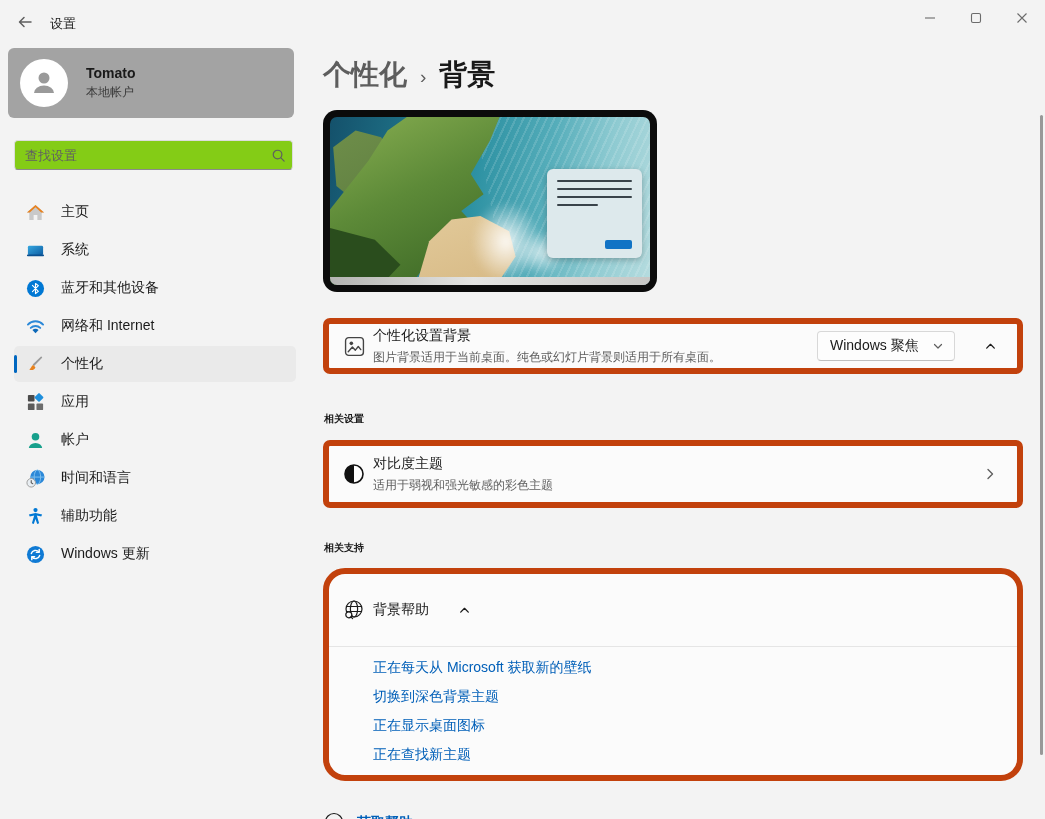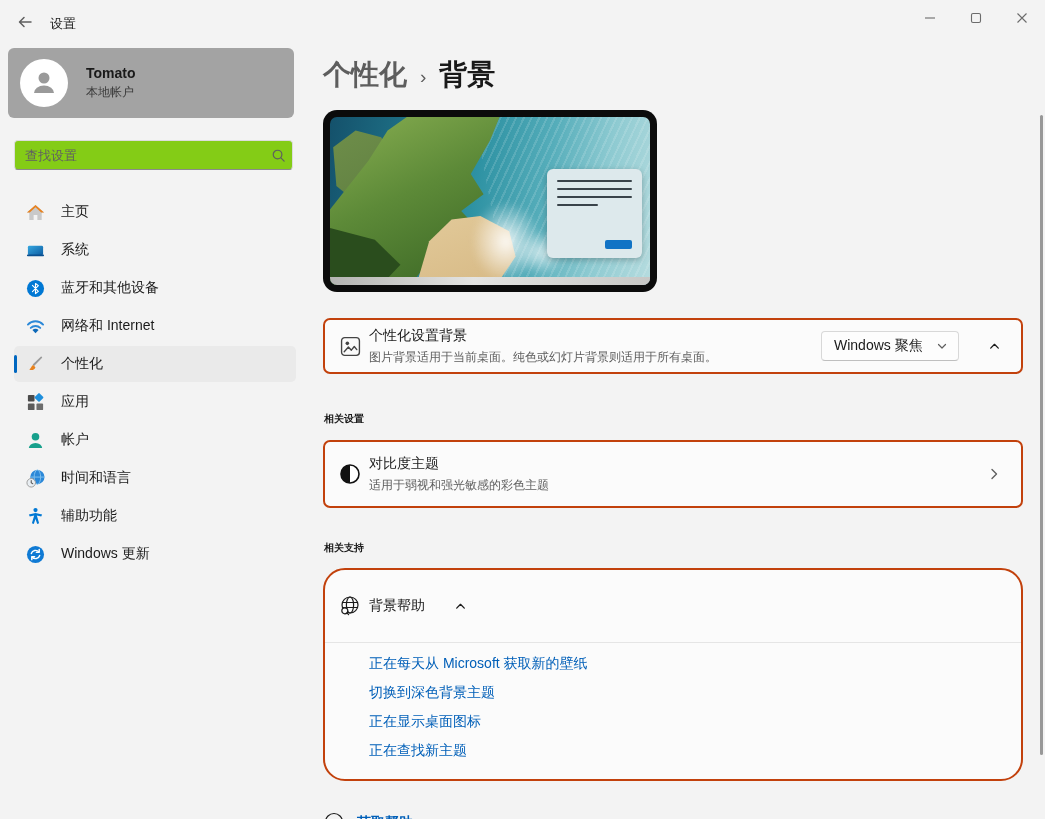--- a/index.html
+++ b/index.html
@@ -55,21 +55,21 @@
   .beach { background:linear-gradient(160deg,#efddb2,#d2b27c); clip-path:polygon(27% 100%,31% 74%,38% 61%,47% 59%,56% 68%,58% 83%,52% 100%); }
   .foam { left:44%; top:50%; width:22%; height:48%; background:radial-gradient(closest-side,rgba(255,255,255,.9),rgba(255,255,255,0)); filter:blur(3px); position:absolute; }
   .foam2 { left:58%; top:68%; width:16%; height:26%; background:radial-gradient(closest-side,rgba(255,255,255,.7),rgba(255,255,255,0)); filter:blur(3px); position:absolute; }
   .spotlight-card { position:absolute; left:67.8%; top:31%; width:29.7%; height:53%; background:#dde9ec; border-radius:6px; box-shadow:0 2px 6px rgba(0,0,0,.25); padding:11px 10px; }
   .spot-line { height:2px; background:#39434a; border-radius:1px; margin-bottom:6px; }
   .spot-line.short { width:55%; }
   .spot-btn { position:absolute; right:10px; bottom:9px; width:27px; height:9px; background:#1173c5; border-radius:2px; }
   .taskbar { position:absolute; left:0; right:0; bottom:0; height:8px; background:linear-gradient(90deg,#b4b4b2,#e4e4e2 45%,#c7c7c5); }
 
   
-  .card { position:absolute; left:0; width:700px; background:#fbfbfb; border:2px solid #c2410c; border-radius:7px; }
+  .card { position:absolute; left:0; width:700px; background:#fbfbfb; border:6px solid #c2410c; border-radius:7px; }
   .card-row { display:flex; align-items:center; padding:0 18px 0 13px; height:100%; }
   .row-icon { width:24px; display:flex; justify-content:center; margin-right:7px; flex:0 0 24px; }
   .row-text { min-width:0; }
   .row-title { font-size:14px; color:#1a1a1a; }
   .row-sub { font-size:12px; color:#5d5d5d; margin-top:4px; }
   .bg-card { top:274px; height:56px; }
   .contrast-card { top:396px; height:68px; cursor:pointer; }
   .support-card { top:524px; height:213px;border-radius:22px; }
   .support-header { height:72px; cursor:pointer; }
   .support-divider { height:1px; background:#e5e5e5; margin:0; }

